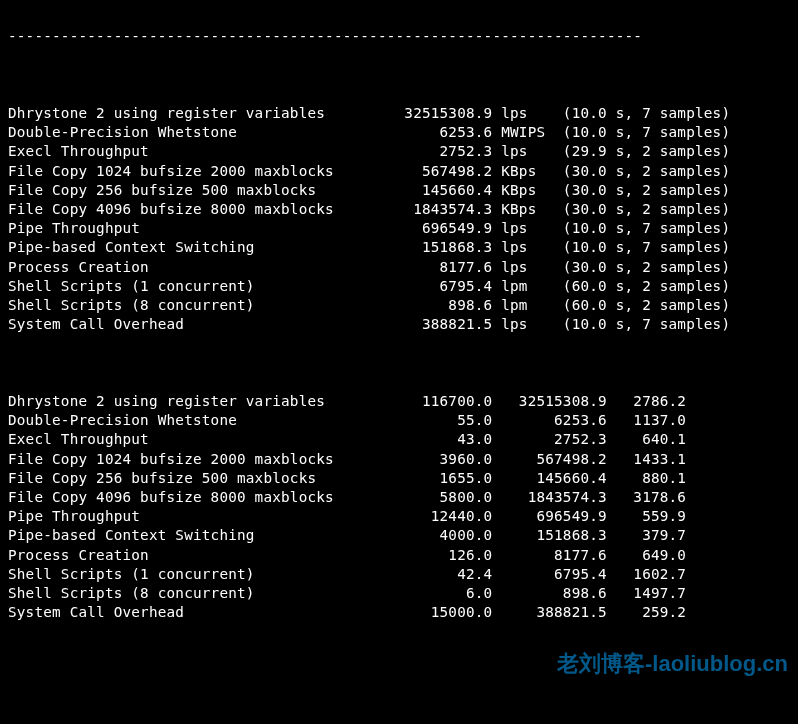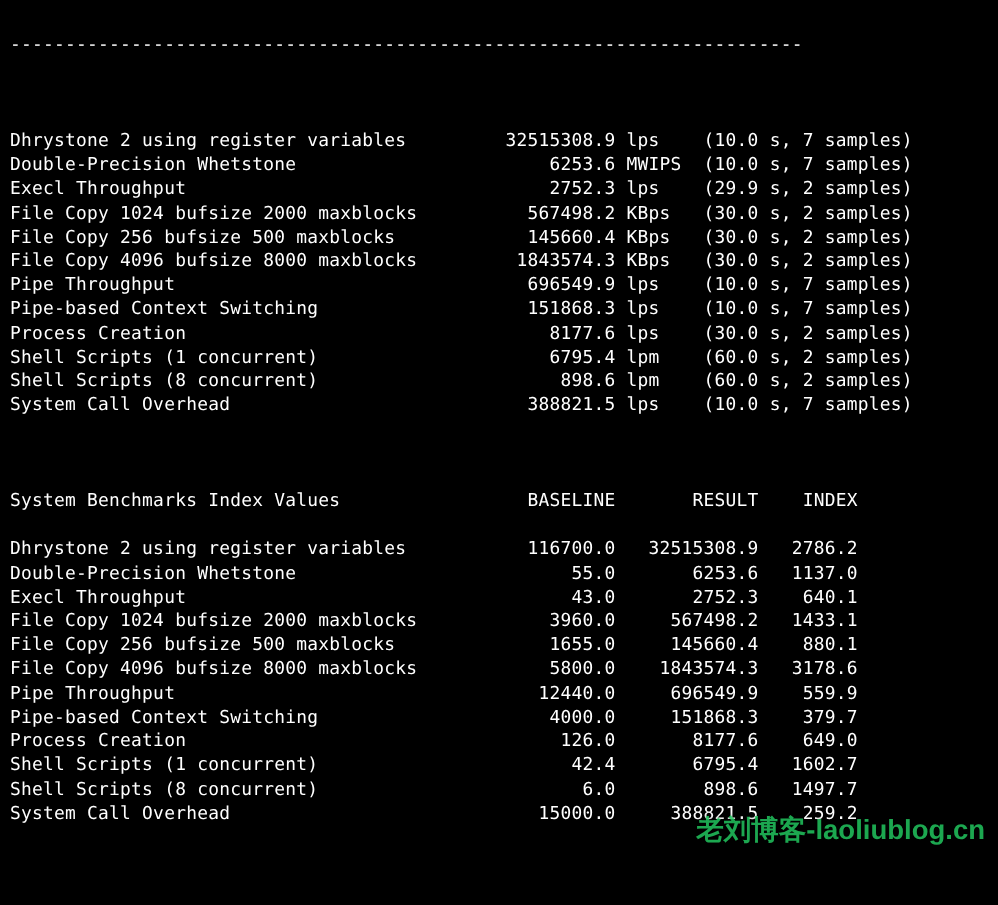--- a/index.html
+++ b/index.html
@@ -23,35 +23,34 @@
     overflow: hidden;
     width: 782px;
   }
   .watermark {
     position: absolute;
     right: 10px;
     bottom: 45px;
     font-family: "Arial Black", "Microsoft YaHei", sans-serif;
     font-weight: 900;
     font-size: 22px;
-    color: #22c55e;
+    color: #0369a1;
     text-shadow: 0 0 4px rgba(0,0,0,0.6);
     opacity: 0.85;
     pointer-events: none;
   }
 </style>
 </head>
 <body>
 
 <div class="terminal">
 <div class="dashline">------------------------------------------------------------------------</div>
 <div> </div>
 <div id="tests-block"><div>Dhrystone 2 using register variables         32515308.9 lps    (10.0 s, 7 samples)</div><div>Double-Precision Whetstone                       6253.6 MWIPS  (10.0 s, 7 samples)</div><div>Execl Throughput                                 2752.3 lps    (29.9 s, 2 samples)</div><div>File Copy 1024 bufsize 2000 maxblocks          567498.2 KBps   (30.0 s, 2 samples)</div><div>File Copy 256 bufsize 500 maxblocks            145660.4 KBps   (30.0 s, 2 samples)</div><div>File Copy 4096 bufsize 8000 maxblocks         1843574.3 KBps   (30.0 s, 2 samples)</div><div>Pipe Throughput                                696549.9 lps    (10.0 s, 7 samples)</div><div>Pipe-based Context Switching                   151868.3 lps    (10.0 s, 7 samples)</div><div>Process Creation                                 8177.6 lps    (30.0 s, 2 samples)</div><div>Shell Scripts (1 concurrent)                     6795.4 lpm    (60.0 s, 2 samples)</div><div>Shell Scripts (8 concurrent)                      898.6 lpm    (60.0 s, 2 samples)</div><div>System Call Overhead                           388821.5 lps    (10.0 s, 7 samples)</div></div>
 <div> </div>
-<div id="index-header">System Benchmarks Index Values                 BASELINE       RESULT    INDEX</div>
 <div id="index-block"><div>Dhrystone 2 using register variables           116700.0   32515308.9   2786.2</div><div>Double-Precision Whetstone                         55.0       6253.6   1137.0</div><div>Execl Throughput                                   43.0       2752.3    640.1</div><div>File Copy 1024 bufsize 2000 maxblocks            3960.0     567498.2   1433.1</div><div>File Copy 256 bufsize 500 maxblocks              1655.0     145660.4    880.1</div><div>File Copy 4096 bufsize 8000 maxblocks            5800.0    1843574.3   3178.6</div><div>Pipe Throughput                                 12440.0     696549.9    559.9</div><div>Pipe-based Context Switching                     4000.0     151868.3    379.7</div><div>Process Creation                                  126.0       8177.6    649.0</div><div>Shell Scripts (1 concurrent)                       42.4       6795.4   1602.7</div><div>Shell Scripts (8 concurrent)                        6.0        898.6   1497.7</div><div>System Call Overhead                            15000.0     388821.5    259.2</div></div>
 
 
 
 
 
 </div>
 
 <div class="watermark">老刘博客-laoliublog.cn</div>
 

